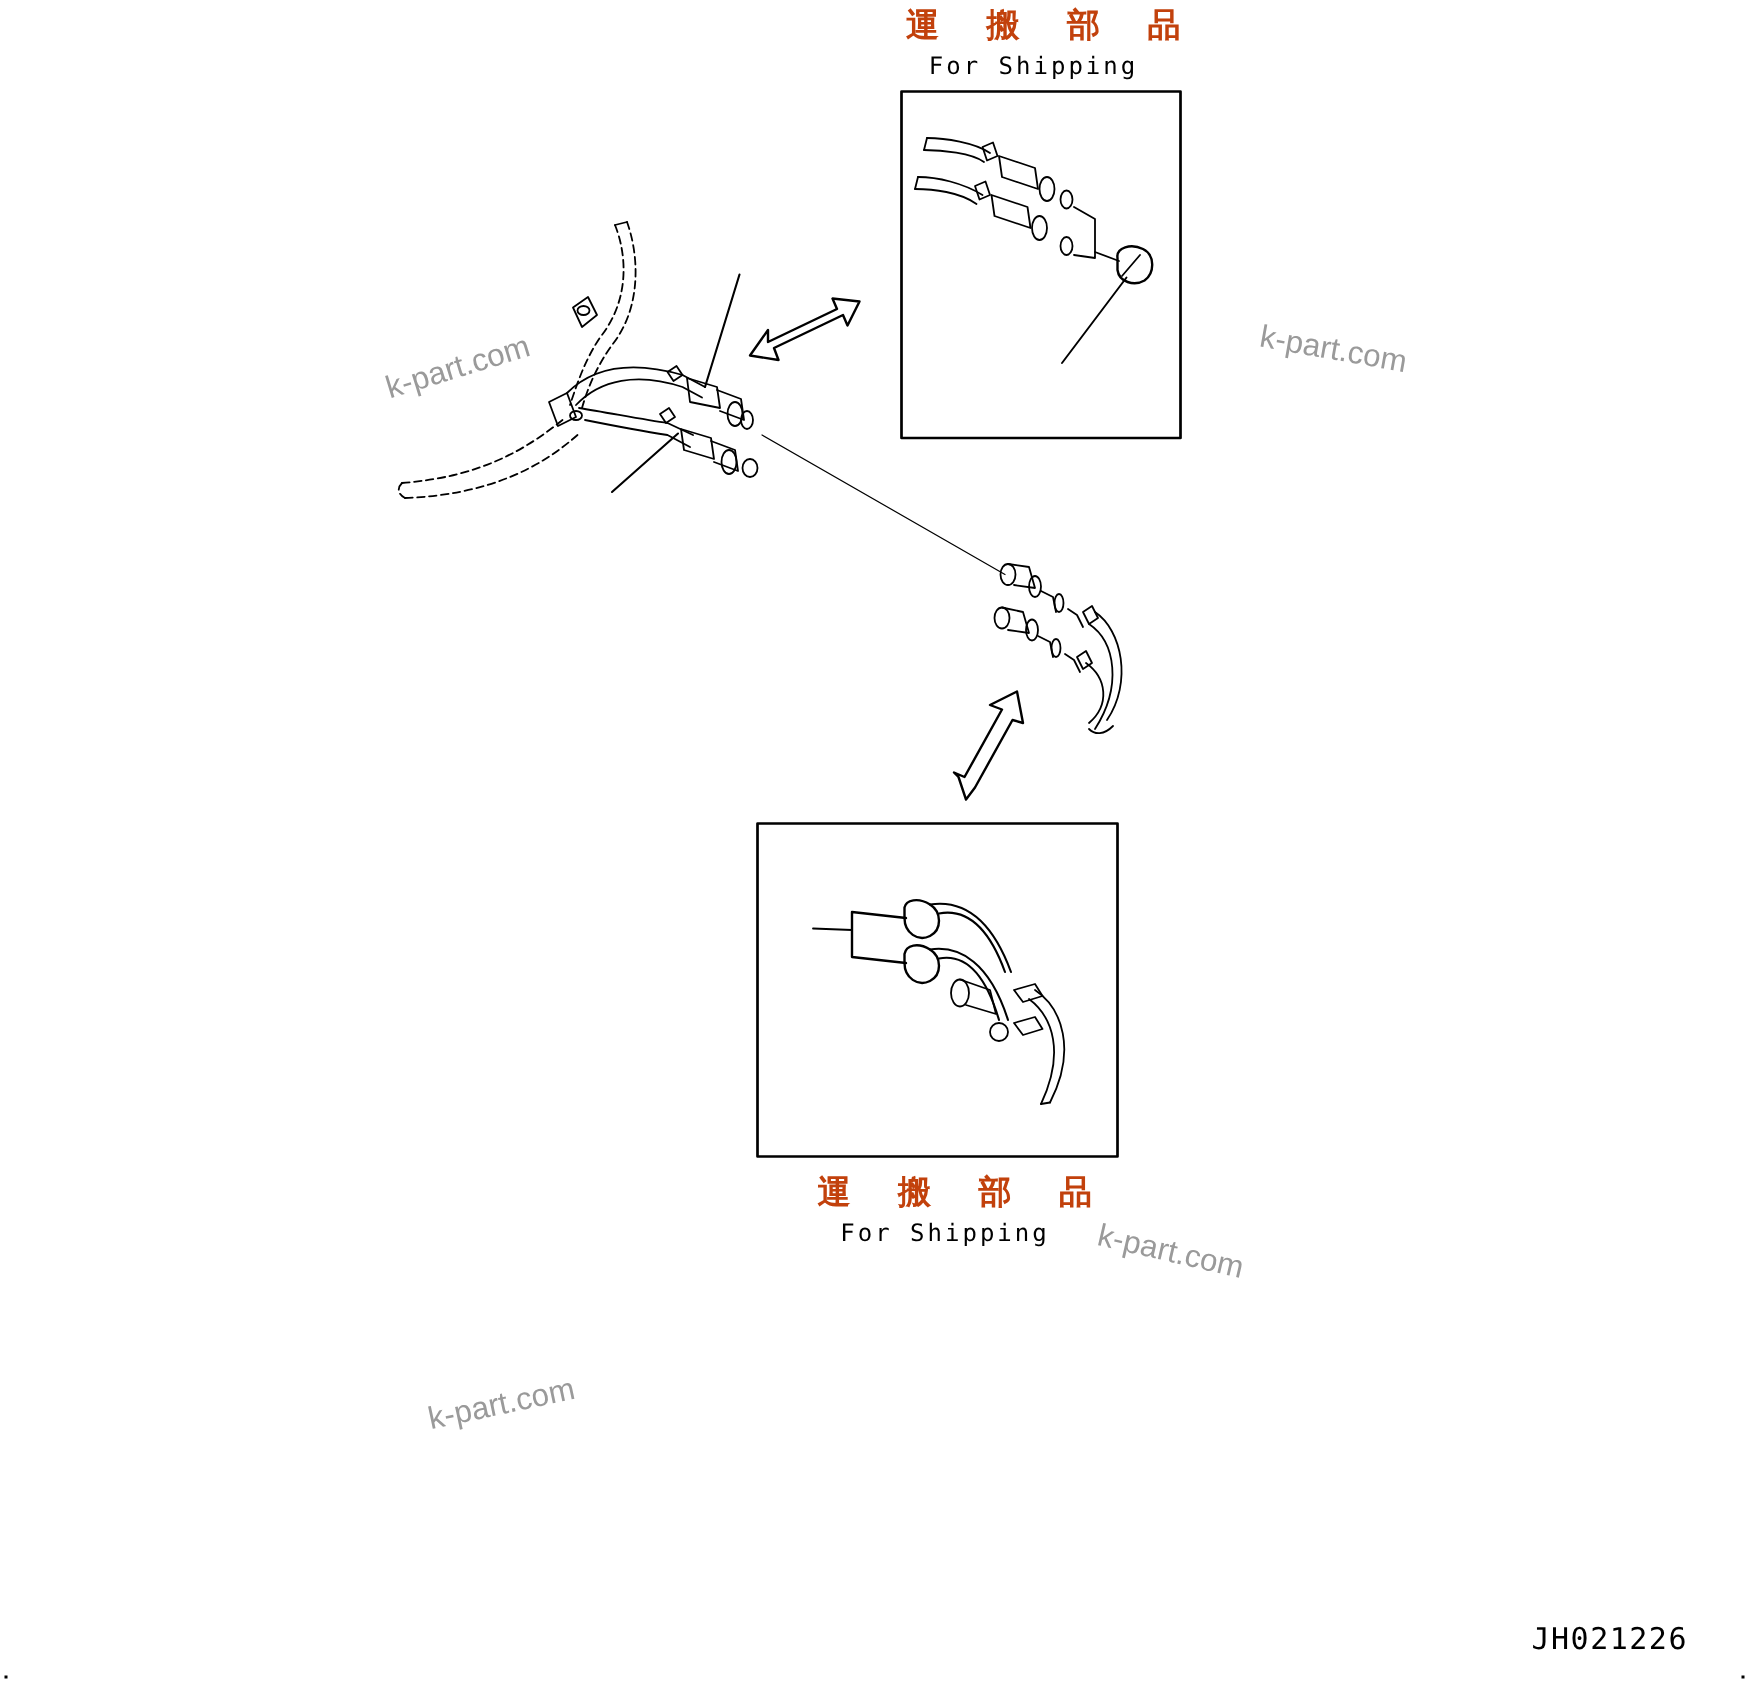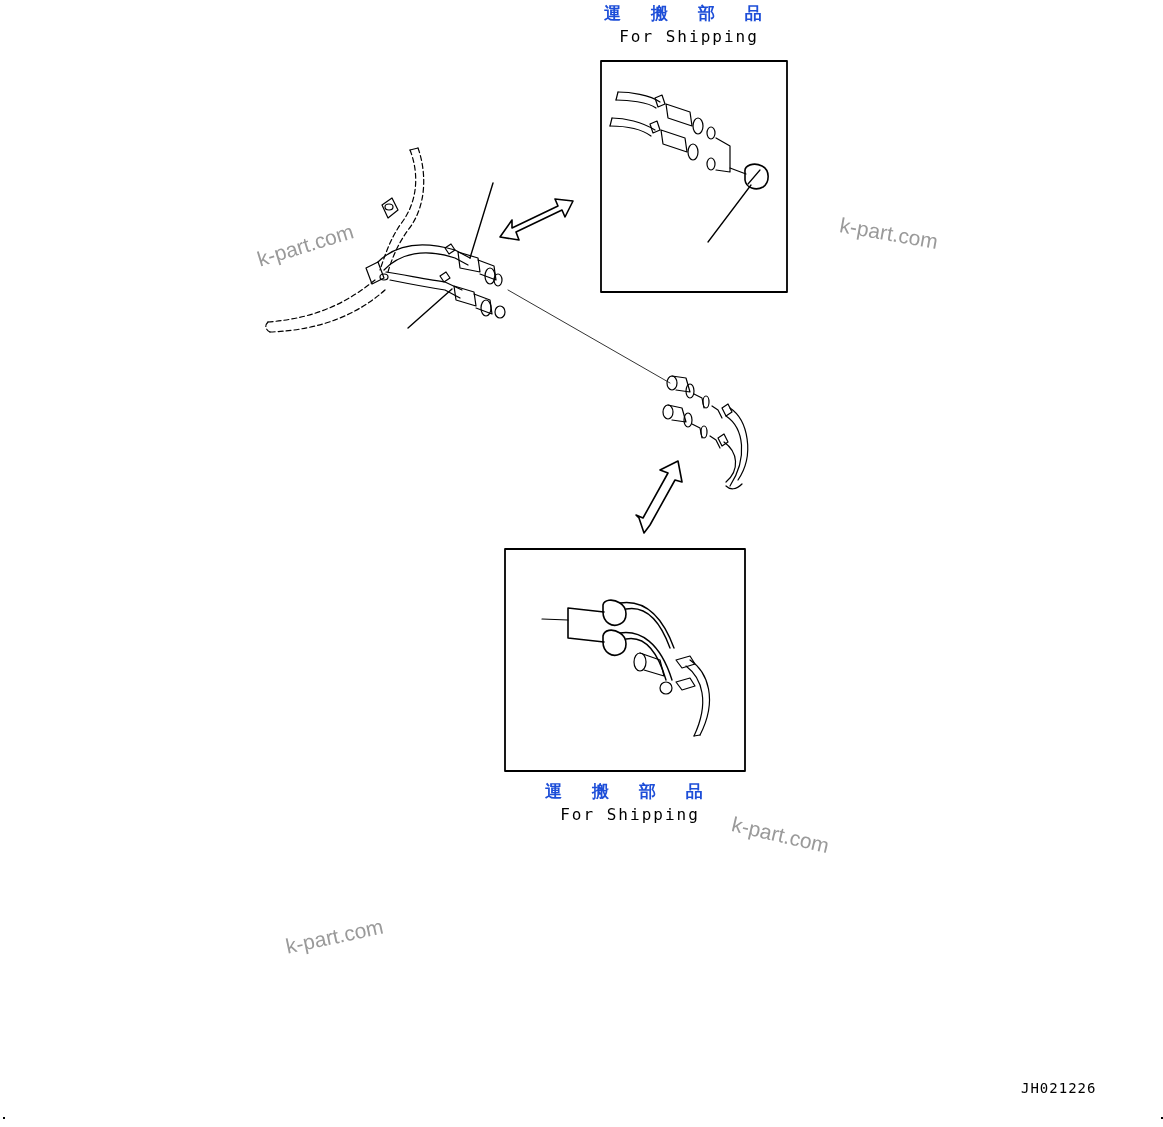--- a/index.html
+++ b/index.html
@@ -1,21 +1,21 @@
 <!DOCTYPE html>
 <html><head>
   <meta charset="utf-8">
   <style>
     html, body { margin: 0; padding: 0; background: #ffffff; }
     body { width: 1163px; height: 1127px; position: relative; overflow: hidden; font-family: "DejaVu Sans Mono", monospace; }
     .abs { position: absolute; }
-    .label-jp { font-family: "DejaVu Sans", sans-serif; font-size: 17px; letter-spacing: 12px; color: #1d4ed8; white-space: nowrap; font-weight: bold; }
+    .label-jp { font-family: "DejaVu Sans", sans-serif; font-size: 22px; letter-spacing: 12px; color: #c2410c; white-space: nowrap; font-weight: bold; }
     .label-en { font-family: "DejaVu Sans Mono", monospace; font-size: 16px; letter-spacing: 2px; color: #000; white-space: nowrap; }
     .watermark { font-family: "Liberation Sans", sans-serif; font-size: 21px; color: #9a9a9a; white-space: nowrap; transform-origin: left center; }
-    .code { font-family: "DejaVu Sans Mono", monospace; font-size: 14px; letter-spacing: 1px; color: #000; }
+    .code { font-family: "DejaVu Sans Mono", monospace; font-size: 20px; letter-spacing: 1px; color: #000; }
     svg { position: absolute; left: 0; top: 0; }
   </style>
 </head>
 <body>
 
 <svg width="1163" height="1127" viewBox="0 0 1163 1127" xmlns="http://www.w3.org/2000/svg">
   <g fill="none" stroke="#000" stroke-width="1.2" stroke-linecap="round" stroke-linejoin="round">
 
     <g>
 

